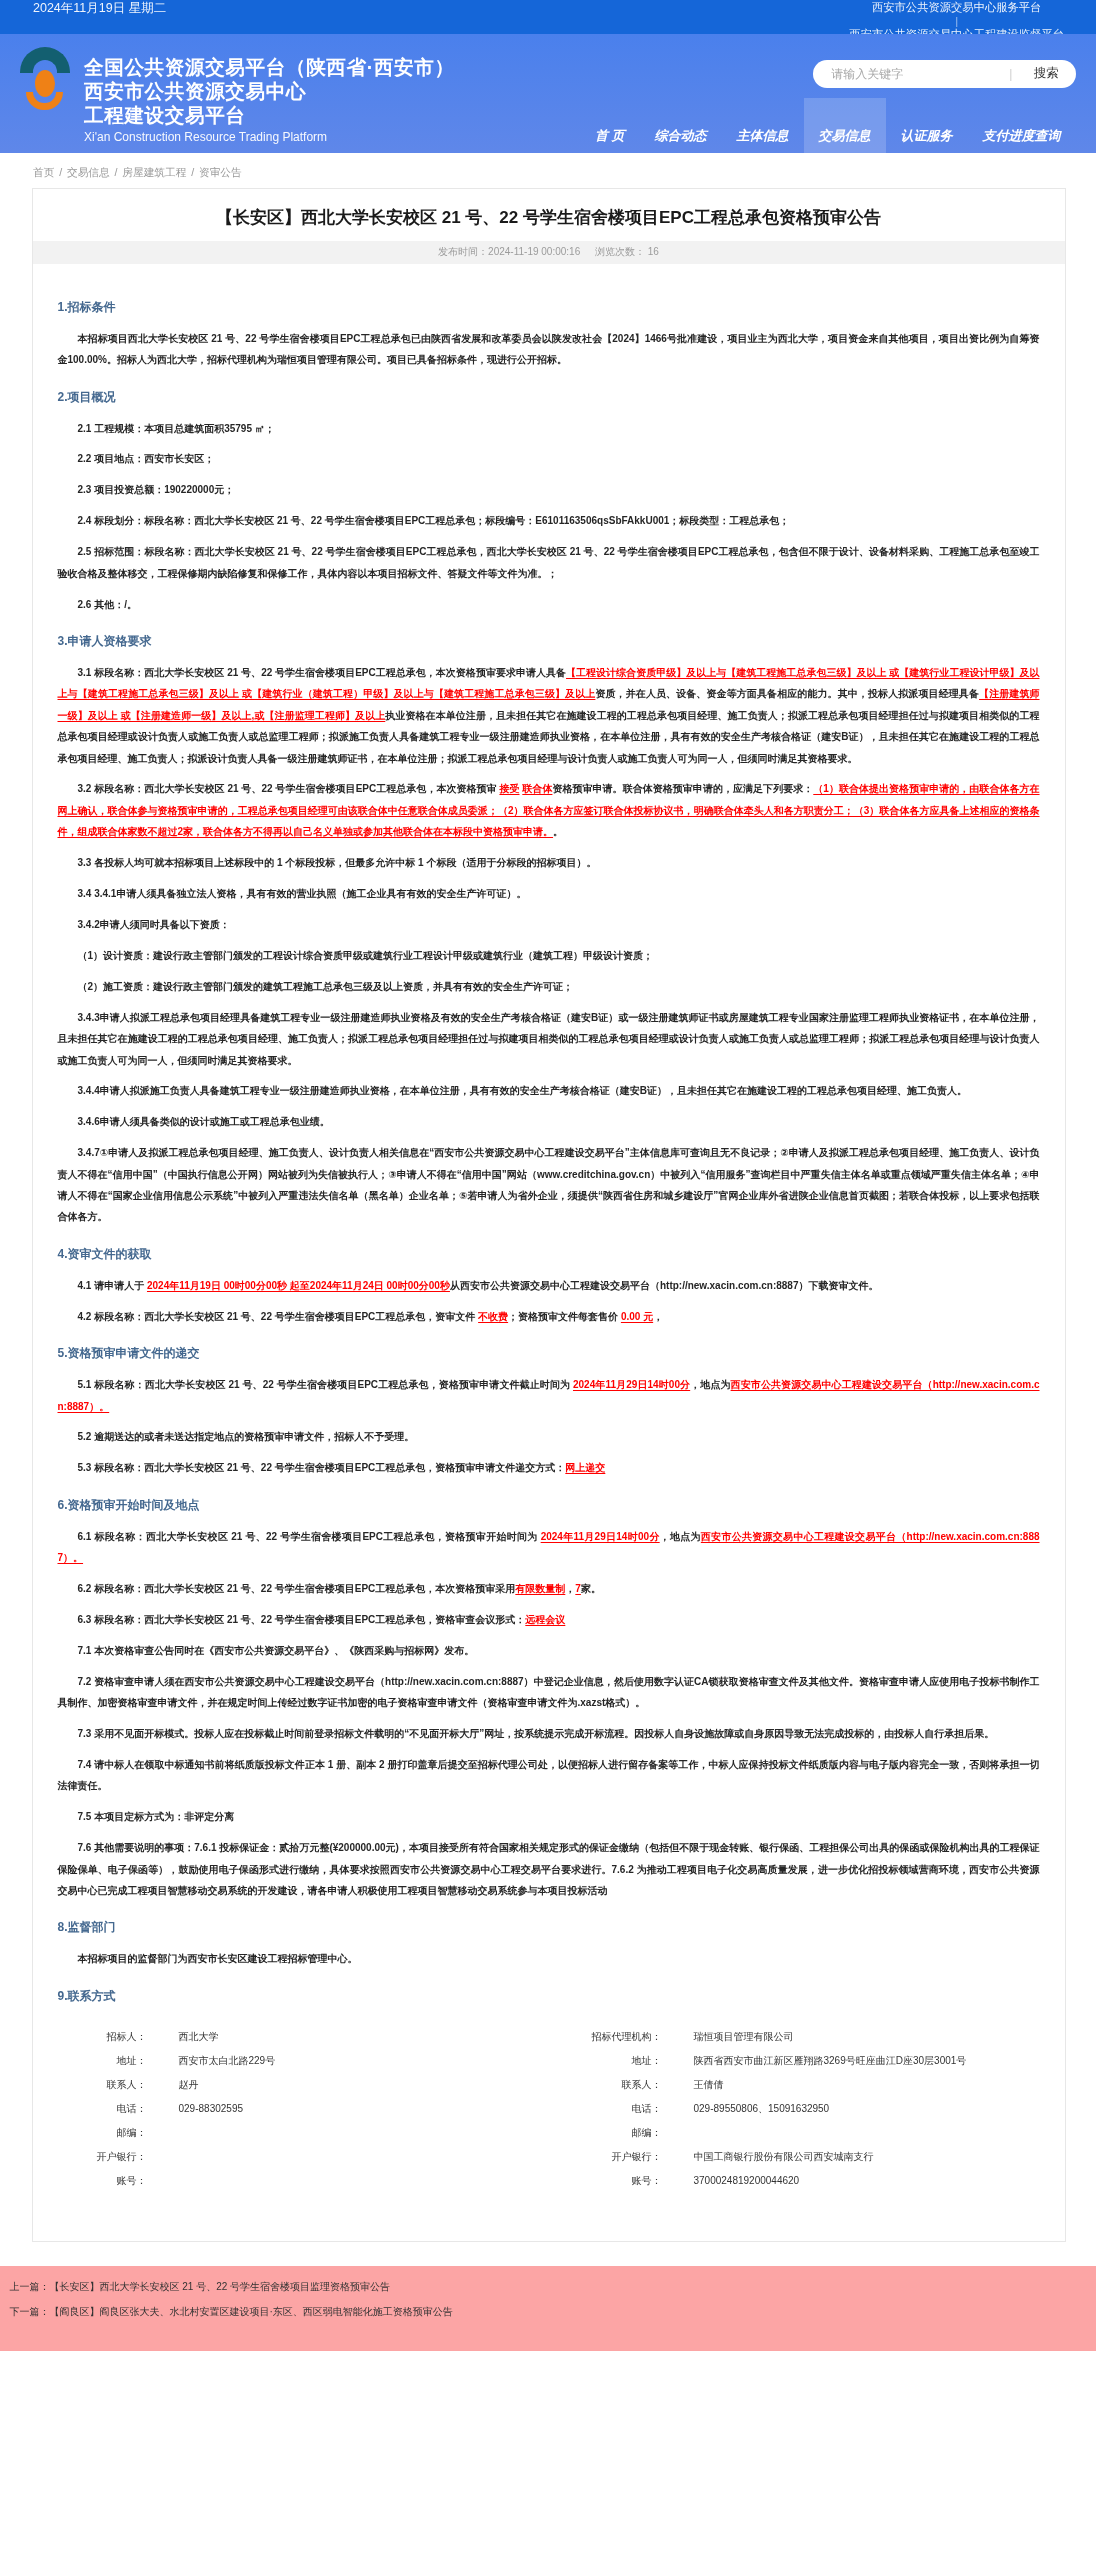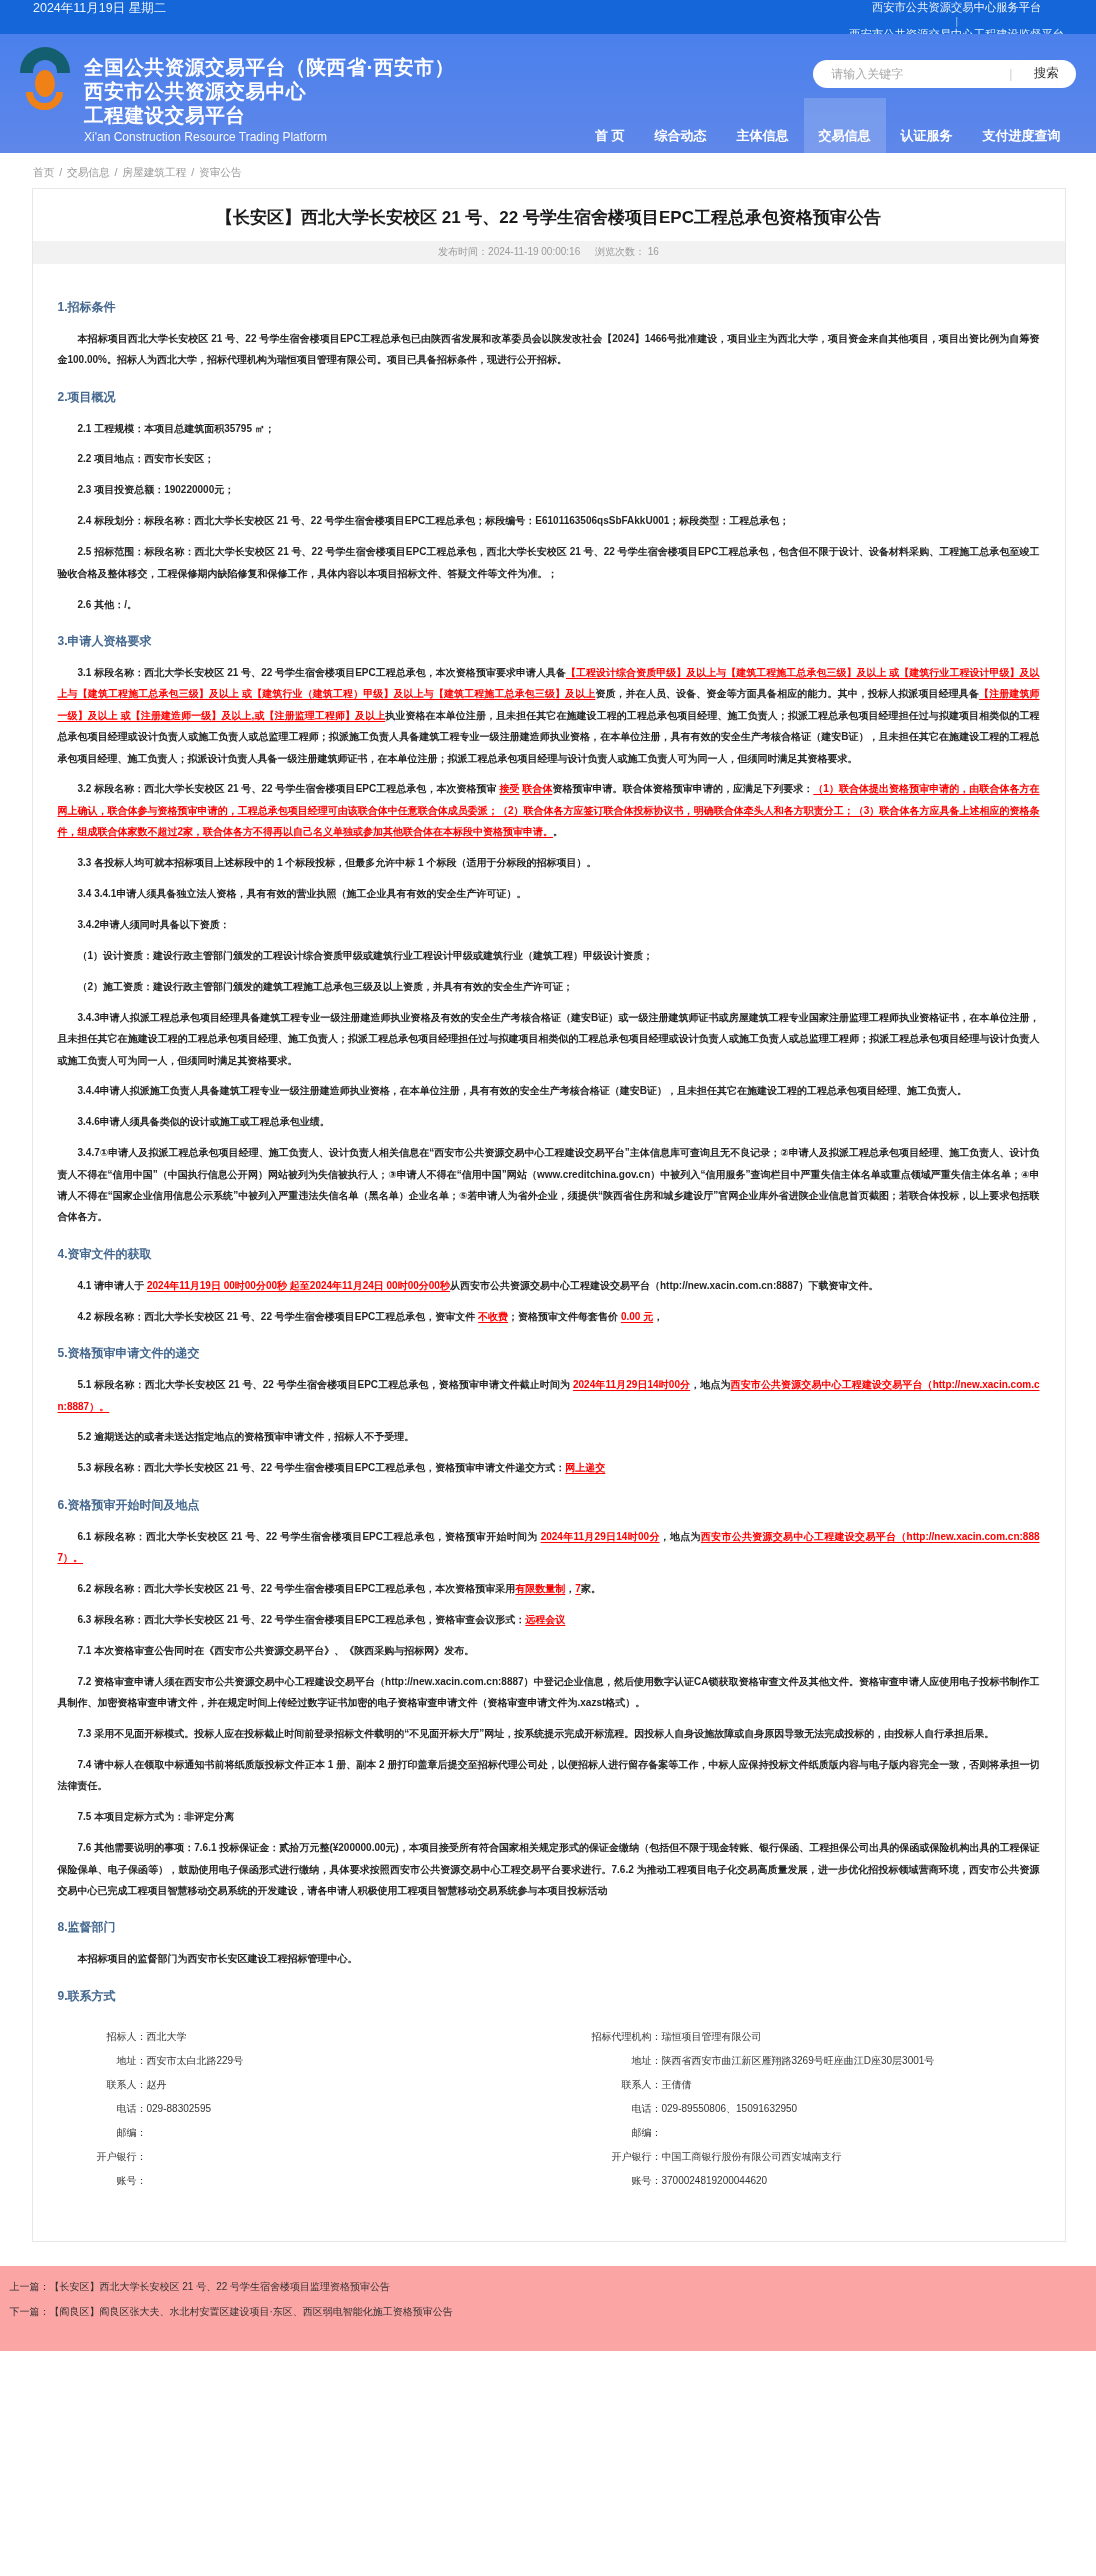--- a/index.html
+++ b/index.html
@@ -25,21 +25,21 @@
   .t-line{font-size:19.6px;font-weight:bold;line-height:24px;letter-spacing:0.6px;}
   .t-en{font-size:12px;font-weight:normal;line-height:18px;opacity:.95;margin-top:1.2px;}
 
   .search{position:absolute;top:25.6px;right:21.4px;width:263px;height:28.5px;background:#ffffff;border-radius:15.5px;
           display:flex;align-items:center;padding:0 4.8px 0 16.6px;box-sizing:border-box;}
   .search input{flex:1;border:none;outline:none;font-size:12px;color:#333;background:transparent;}
   .search input::placeholder{color:#a8a8a8;}
   .search-sep{color:#cfcfcf;font-size:12px;margin:0 9.5px;}
   .search-btn{border:none;background:none;font-size:12.5px;color:#333;padding:0 12px;cursor:pointer;font-family:inherit;}
 
-  .nav{position:absolute;right:21.4px;bottom:0;display:flex;align-items:flex-start;height:55px;}
+  .nav{position:absolute;right:21.4px;bottom:0;display:flex;align-items:flex-start;height:55px;font-style:italic;}
   .nav-item{height:55px;display:flex;align-items:flex-end;padding:0 15px 8.3px;color:#fff;font-size:13px;
             font-weight:bold;cursor:pointer;box-sizing:border-box;white-space:nowrap;}
   .nav-item.active{background:rgba(255,255,255,.18);}
 
   
   .breadcrumb{margin:13px 33px 8.3px;font-size:10.7px;color:#999;}
   .breadcrumb span{cursor:pointer;}
   .crumb-sep{margin:0 4.8px;cursor:default;}
 
   
@@ -49,21 +49,21 @@
   .meta span{margin:0 6px;}
 
   .doc{padding:16.6px 25px 0;font-size:10px;color:#262626;}
   .sec-h{color:#44688f;font-size:12px;font-weight:bold;margin:18px 0 12px;}
   .para{line-height:21.4px;margin:9.5px 0;text-align:justify;text-indent:2em;word-break:break-all;font-weight:bold;}
   .red{color:#ff0000;text-decoration:underline;text-underline-offset:2.4px;}
 
   
   .contact-grid{display:flex;padding:8.3px 25px 0;font-size:10px;color:#333;}
   .ccol{width:50%;box-sizing:border-box;}
-  .crow{display:flex;line-height:24px;}
+  .crow{display:flex;line-height:24px;gap:32px;}
   .clabel{width:89px;text-align:right;flex-shrink:0;color:#333;}
   .ccol.right .clabel{width:113px;}
   .cvalue{flex:1;padding-right:18px;}
 
   
   .footer{background:#fca5a5;margin-top:24px;padding:8.3px 9.5px 27px;}
   .f-line{font-size:10px;color:#333;line-height:25px;cursor:pointer;}
 </style>
 </head>
 <body>

